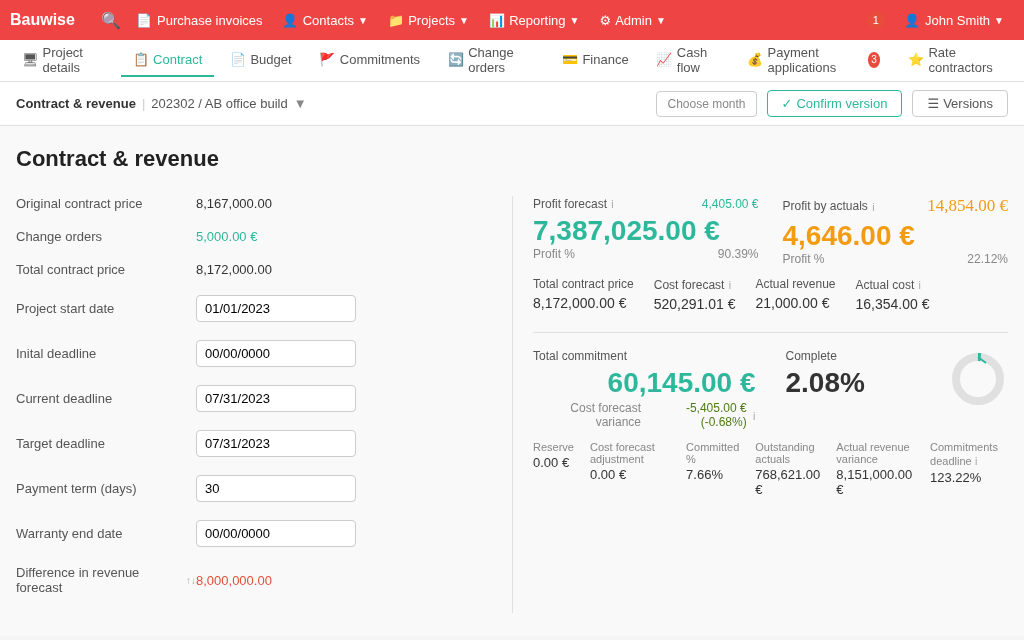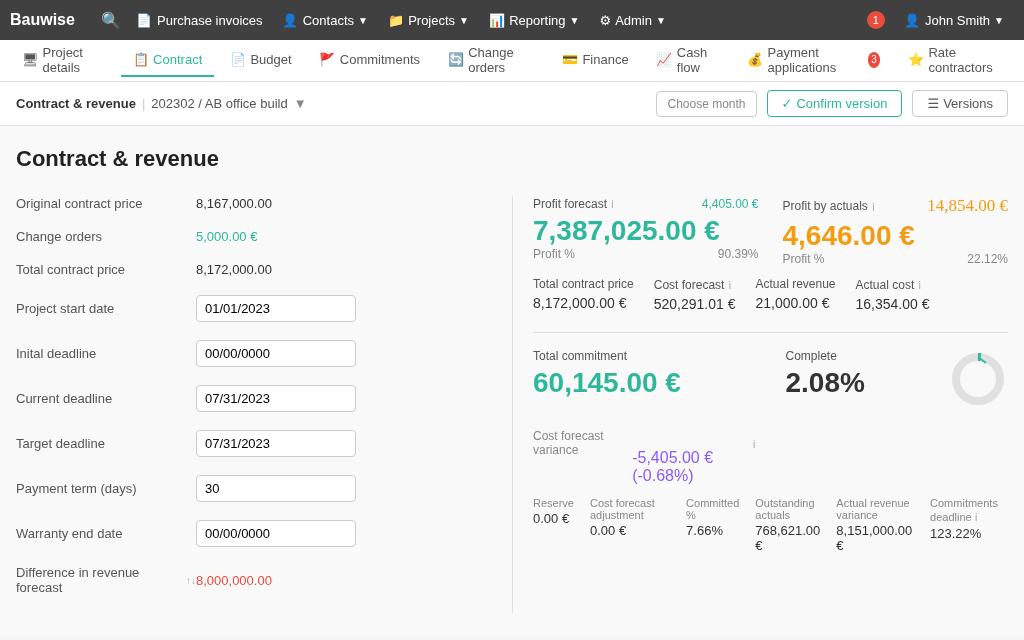--- a/index.html
+++ b/index.html
@@ -1,19 +1,19 @@
 <!DOCTYPE html>
 <html><head>
   <meta charset="utf-8">
   <style>
     * { box-sizing: border-box; margin: 0; padding: 0; }
     body { font-family: -apple-system, BlinkMacSystemFont, 'Segoe UI', sans-serif; font-size: 13px; color: #333; background: #f5f5f5; }
 
     
-    .navbar { background: #404040; display: flex; align-items: center; height: 40px; padding: 0 10px; }
+    .navbar { background: #ef4444; display: flex; align-items: center; height: 40px; padding: 0 10px; }
     .navbar-brand { color: white; font-weight: bold; font-size: 16px; margin-right: 20px; }
     .navbar-item { color: white; font-size: 13px; padding: 0 10px; cursor: pointer; display: flex; align-items: center; gap: 4px; }
     .navbar-right { margin-left: auto; display: flex; align-items: center; gap: 10px; }
     .notification-badge { background: #e74c3c; color: white; border-radius: 50%; width: 18px; height: 18px; font-size: 11px; display: flex; align-items: center; justify-content: center; }
 
     
     .subnav { background: white; display: flex; align-items: center; height: 42px; padding: 0 10px; border-bottom: 1px solid #e0e0e0; gap: 4px; }
     .subnav-item { padding: 8px 12px; font-size: 13px; cursor: pointer; color: #555; display: flex; align-items: center; gap: 4px; border-bottom: 2px solid transparent; }
     .subnav-item.active { color: #2db89c; border-bottom: 2px solid #2db89c; }
     .badge-dot { background: #e74c3c; color: white; border-radius: 50%; width: 16px; height: 16px; font-size: 10px; display: flex; align-items: center; justify-content: center; }
@@ -45,21 +45,21 @@
     .stat-value-large { font-size: 28px; font-weight: 600; color: #2db89c; }
     .stat-value-large.orange { color: #f39c12; }
     .stat-sub { font-size: 12px; color: #888; }
     .stat-value-med { font-size: 14px; color: #333; }
     .info-icon { color: #aaa; font-size: 11px; cursor: pointer; }
 
     .divider { border: none; border-top: 1px solid #e0e0e0; margin: 16px 0; }
 
     
     .commitment-large { font-size: 28px; font-weight: 600; color: #2db89c; }
-    .variance-text { font-size: 16px; color: #8b5cf6; margin-top: 48px; }
+    .variance-text { font-size: 12px; color: #4d7c0f; }
     .complete-pct { font-size: 28px; font-weight: 600; color: #333; }
     .bstat-label { font-size: 11px; color: #888; margin-bottom: 2px; }
     .bstat-value { font-size: 13px; color: #333; }
 
     .search-icon-nav { color: white; font-size: 16px; cursor: pointer; padding: 0 6px; }
     .dropdown-arrow { font-size: 10px; }
   </style>
 </head>
 <body>
 
@@ -276,21 +276,21 @@
             <span class="info-icon">ℹ</span>
           </div>
           <div class="stat-value-med">16,354.00 €</div>
         </div>
       </div>
 
       <hr class="divider">
 
       <div style="display:flex;gap:30px;margin-bottom:8px;">
 
-        <div style="flex:1;">
+        <div style="flex:1;text-align:right;">
           <div class="stat-label">Total commitment</div>
           <div class="commitment-large">60,145.00 €</div>
           <div style="display:flex;align-items:center;gap:6px;margin-top:2px;">
             <span class="stat-sub">Cost forecast variance</span>
             <span class="variance-text">-5,405.00 € (-0.68%)</span>
             <span style="color:#aaa;font-size:11px;">ℹ</span>
           </div>
         </div>
 
         <div style="flex:1;display:flex;align-items:flex-start;gap:0;">

